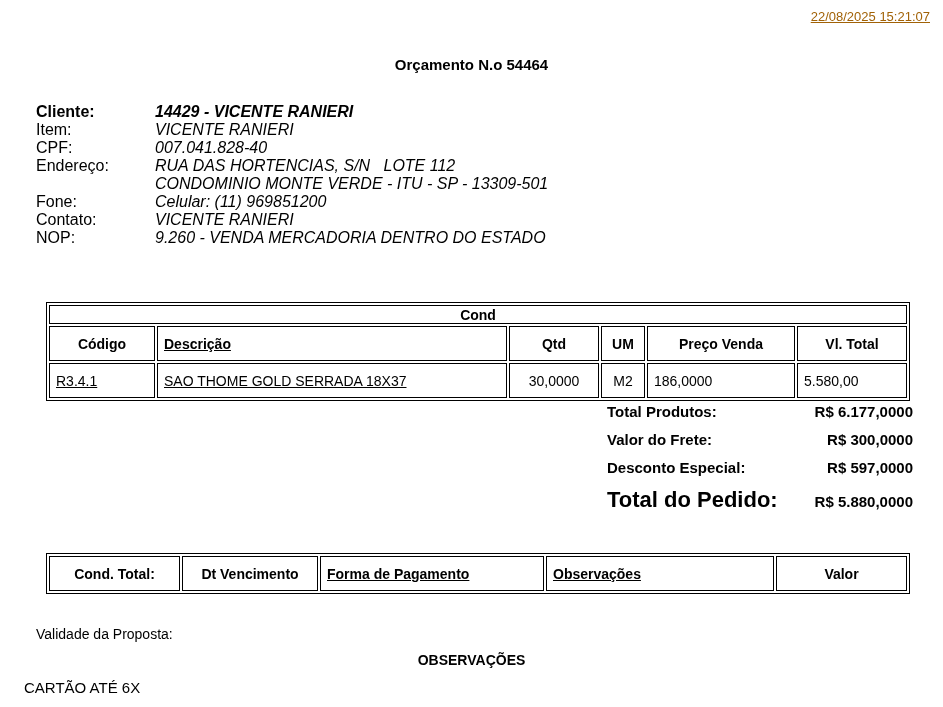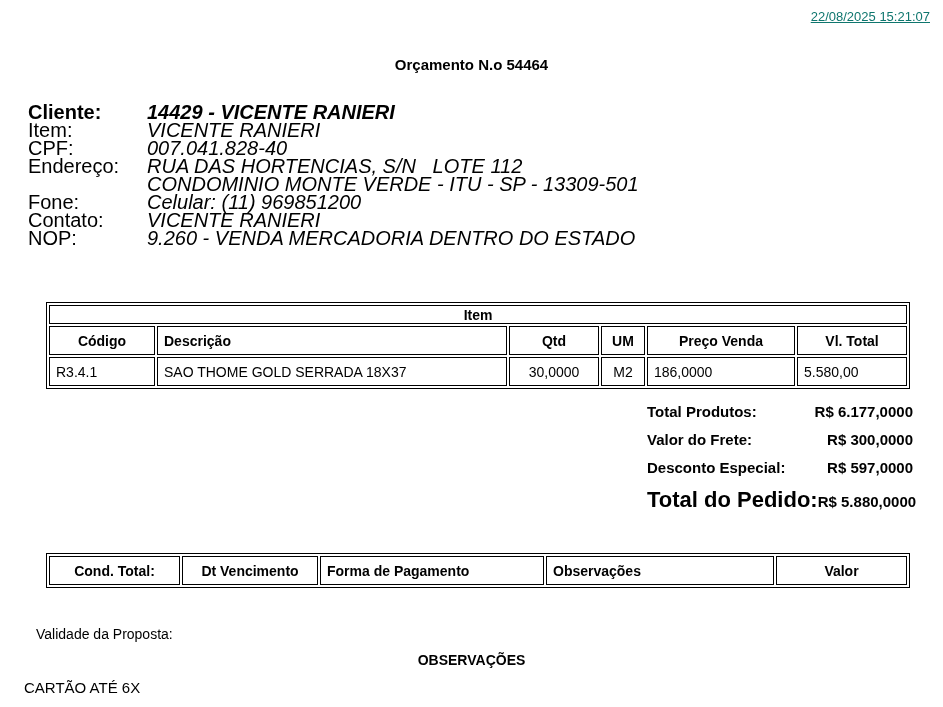--- a/index.html
+++ b/index.html
@@ -7,78 +7,78 @@
   body {
     width: 943px; height: 707px;
     position: relative;
     font-family: "Liberation Sans", sans-serif;
     color: #000000;
     overflow: hidden;
   }
 
   .timestamp {
     position: absolute; top: 9px; right: 13px;
-    font-size: 13px; color: #0f766e;
+    font-size: 13px; color: #a16207;
     text-decoration: underline;
     white-space: nowrap;
   }
 
   .doc-title {
     position: absolute; top: 56px; left: 0; width: 100%;
     text-align: center; font-size: 15px; font-weight: bold;
   }
 
   .client-block {
-    position: absolute; top: 103px; left: 28px;
-    font-size: 20px; line-height: 18px;
+    position: absolute; top: 103px; left: 36px;
+    font-size: 16px; line-height: 18px;
   }
   .client-row { display: flex; }
   .client-label { width: 119px; flex: none; }
   .client-value { white-space: pre; font-style: italic; }
   .client-row.bold { font-weight: bold; }
 
   table.tbl {
     position: absolute; left: 46px;
     border-collapse: separate; border-spacing: 2px;
     border: 1px solid #000;
     table-layout: fixed;
     font-size: 14px;
   }
   table.tbl th, table.tbl td {
     border: 1px solid #000;
     box-sizing: border-box;
-    height: 29px;
+    height: 35px;
     padding: 0 6px;
     overflow: hidden; white-space: nowrap;
     font-weight: normal;
     vertical-align: middle;
   }
   table.tbl th { font-weight: bold; }
   .tbl-title-cell { text-align: center; height: 19px !important; }
   .al-c { text-align: center; }
-  .al-l { text-align: left; }
+  .al-l { text-align: left; text-decoration: underline; }
   .al-r { text-align: left; }
   .pad-l { padding-left: 13px !important; }
 
   .item-table { top: 302px; width: 862px; }
   .payment-table { top: 553px; width: 862px; }
   .payment-table th, .payment-table td { height: 19px; }
 
   .totals-block {
     position: absolute; top: 403px; left: 607px; width: 306px;
   }
   .totals-row {
     display: flex; justify-content: space-between; align-items: baseline;
     font-size: 15px; font-weight: bold;
     height: 17px; margin-bottom: 11px;
     white-space: nowrap;
   }
   .totals-row.grand { margin-top: 3px; height: 24px; }
   .totals-row.grand .t-label { font-size: 22px; }
-  .t-label { white-space: nowrap; margin-left: 40px; }
+  .t-label { white-space: nowrap; }
   .t-value { white-space: nowrap; }
 
   .validade {
     position: absolute; top: 626px; left: 36px; font-size: 14px;
   }
   .obs-title {
     position: absolute; top: 652px; left: 0; width: 100%;
     text-align: center; font-size: 14px; font-weight: bold;
   }
   .obs-text {
@@ -131,21 +131,21 @@
   <colgroup>
     <col style="width:106px">
       <col style="width:350px">
       <col style="width:90px">
     <col style="width:44px">
       <col style="width:148px">
       <col style="width:110px">
   </colgroup>
   <tbody>
       <tr>
-    <th colspan="6" class="tbl-title-cell">Item</th>
+    <th colspan="6" class="tbl-title-cell">Cond</th>
   </tr>
   <tr>
     <th class="al-c">Código</th>
     <th class="al-l">Descrição</th>
     <th class="al-c">Qtd</th>
     <th class="al-c">UM</th>
     <th class="al-c">Preço Venda</th>
     <th class="al-c">Vl. Total</th>
   </tr>
   <tr>

